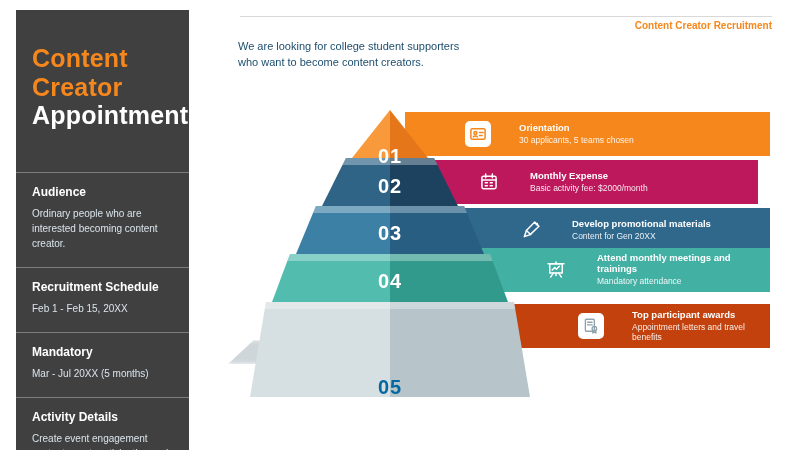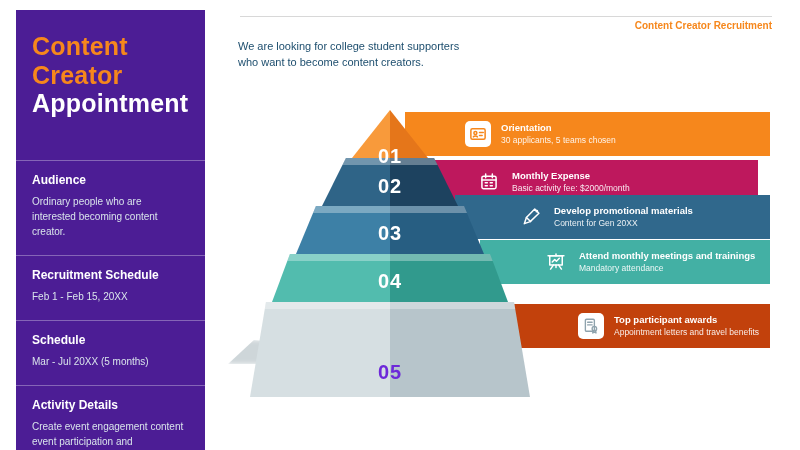--- a/index.html
+++ b/index.html
@@ -1,47 +1,47 @@
 <!DOCTYPE html>
 <html><head>
 <meta charset="utf-8">
 <style>
   html,body{margin:0;padding:0;background:#e9e9e9;}
   .canvas{position:relative;width:800px;height:450px;background:#ffffff;overflow:hidden;
           font-family:"Liberation Sans",sans-serif;}
 
   
-  .sidebar{position:absolute;left:16px;top:10px;width:189px;height:440px;background:#4c1d95;
-           box-sizing:border-box;padding:22px 18px 0 16px;color:#fff;}
+  .sidebar{position:absolute;left:16px;top:10px;width:173px;height:440px;background:#404040;
+           box-sizing:border-box;padding:34px 18px 0 16px;color:#fff;}
   .side-title{font-size:25px;font-weight:bold;line-height:1.14;letter-spacing:.2px;}
   .side-title .accent{color:#f6871c;}
   .title-gap{height:42px;}
   .side-div{border-top:1px solid rgba(255,255,255,.32);margin:0 -18px 0 -16px;}
   .side-sec{padding:12px 0 16px;}
   .sec-h{font-size:12px;font-weight:bold;margin:0 0 7px;}
   .sec-b{font-size:10px;line-height:1.5;color:#d9e4eb;}
 
   
   .topline{position:absolute;left:240px;right:28px;top:16px;border-top:1px solid #d8d8d8;}
   .toplabel{position:absolute;right:28px;top:20px;font-size:10px;font-weight:bold;color:#f6871c;}
   .intro{position:absolute;left:238px;top:39px;width:240px;font-size:11px;line-height:1.45;
          color:#1d4e6e;}
 
   
   .bar{position:absolute;height:44px;display:flex;align-items:center;color:#fff;z-index:1;
        box-sizing:border-box;}
   .b1{left:405px;width:365px;top:112px;background:#f6871c;padding-left:60px;}
   .b2{left:418px;width:340px;top:160px;background:#be185d;padding-left:58px;}
-  .b3{left:455px;width:315px;top:195px;background:#30688c;padding-left:63px;}
-  .b4{left:480px;width:290px;top:240px;background:#43b0a4;padding-left:63px;}
+  .b3{left:455px;width:315px;top:208px;background:#30688c;padding-left:63px;}
+  .b4{left:480px;width:290px;top:248px;background:#43b0a4;padding-left:63px;}
   .b5{left:505px;width:265px;top:304px;background:#c2410c;padding-left:73px;}
   .iconbox{flex:0 0 auto;width:26px;height:26px;display:flex;align-items:center;justify-content:center;
            margin-right:10px;}
   .boxed{background:#fff;border-radius:5px;}
-  .btxt{display:flex;flex-direction:column;gap:3px;min-width:0;}
+  .btxt{display:flex;flex-direction:column;gap:3px;min-width:0;margin-left:18px;}
   .btitle{font-size:9.5px;font-weight:bold;line-height:1.1;}
   .bsub{font-size:8.5px;opacity:.9;line-height:1.1;}
 
   
   .tier{position:absolute;z-index:2;}
   .lip{position:absolute;left:0;top:0;right:0;height:7px;background:rgba(255,255,255,.32);}
   .t1{left:352px;top:110px;width:76px;height:48px;
       clip-path:polygon(50% 0,100% 100%,0 100%);
       background:linear-gradient(90deg,#f89a3b 0 50%,#e5761a 50%);}
   .t2{left:322px;top:158px;width:136px;height:48px;
@@ -53,21 +53,21 @@
   .t4{left:272px;top:254px;width:236px;height:48px;
       clip-path:polygon(7.6% 0,92.4% 0,100% 100%,0 100%);
       background:linear-gradient(90deg,#52bcae 0 50%,#319a8d 50%);}
   .t5{left:250px;top:302px;width:280px;height:95px;
       clip-path:polygon(5.7% 0,94.3% 0,100% 100%,0 100%);
       background:linear-gradient(90deg,#d6dfe2 0 50%,#b7c5cb 50%);}
   .shadow{position:absolute;left:228px;top:340px;width:185px;height:24px;background:#a7b4ba;
           clip-path:polygon(14% 0,100% 55%,100% 100%,0 100%);opacity:.55;filter:blur(2px);z-index:0;}
   .num{position:absolute;left:355px;width:70px;text-align:center;color:#fff;font-weight:bold;
        font-size:20px;letter-spacing:1px;z-index:3;}
-  .n1{top:145px;} .n2{top:175px;} .n3{top:222px;} .n4{top:270px;} .n5{top:361px;color:#6d28d9;}
+  .n1{top:145px;} .n2{top:175px;} .n3{top:222px;} .n4{top:270px;} .n5{top:376px;color:#0369a1;}
   svg{display:block;}
 </style>
 </head>
 <body>
 
 <div class="canvas">
 
   <div class="sidebar">
     <div class="side-title">
       <div class="accent">Content</div>
@@ -83,21 +83,21 @@
     </div>
 
     <div class="side-div"></div>
     <div class="side-sec">
       <div class="sec-h">Recruitment Schedule</div>
       <div class="sec-b">Feb 1 - Feb 15, 20XX</div>
     </div>
 
     <div class="side-div"></div>
     <div class="side-sec">
-      <div class="sec-h">Schedule</div>
+      <div class="sec-h">Mandatory</div>
       <div class="sec-b">Mar - Jul 20XX (5 months)</div>
     </div>
 
     <div class="side-div"></div>
     <div class="side-sec">
       <div class="sec-h">Activity Details</div>
       <div class="sec-b">Create event engagement content event participation and promotional content</div>
     </div>
   </div>
 

